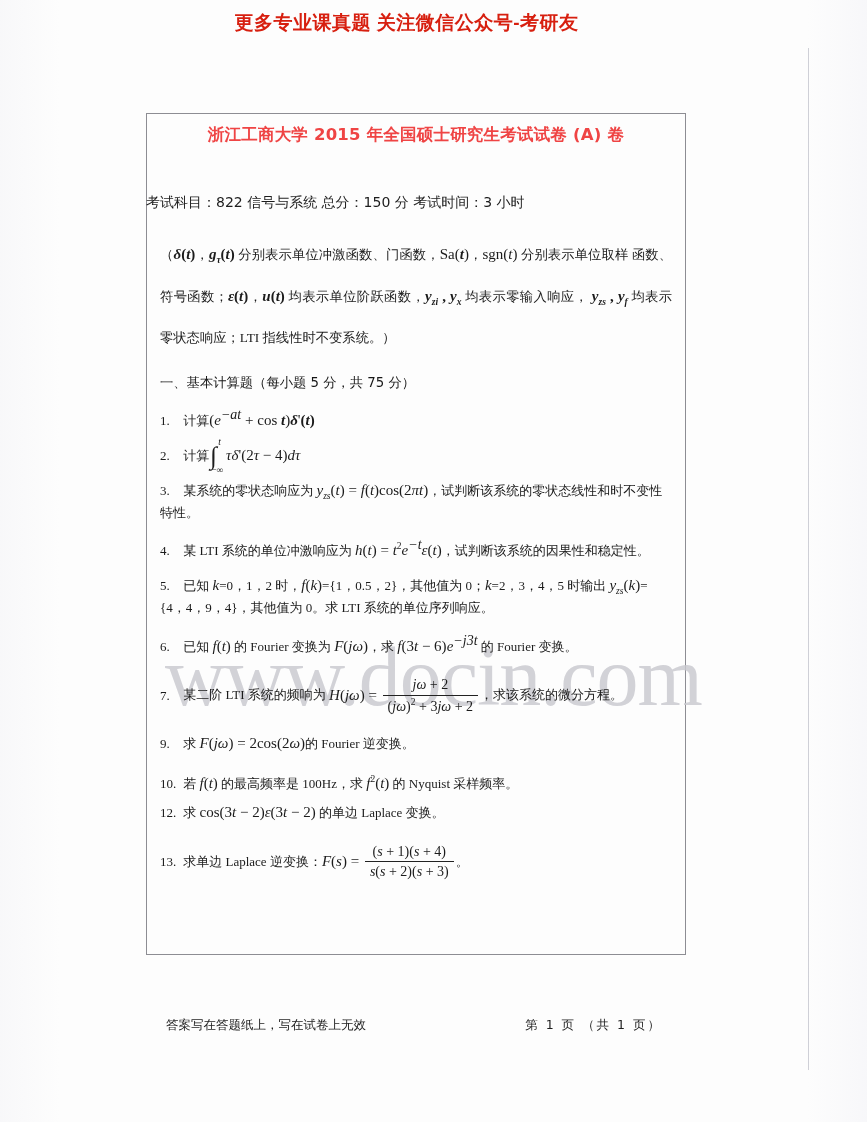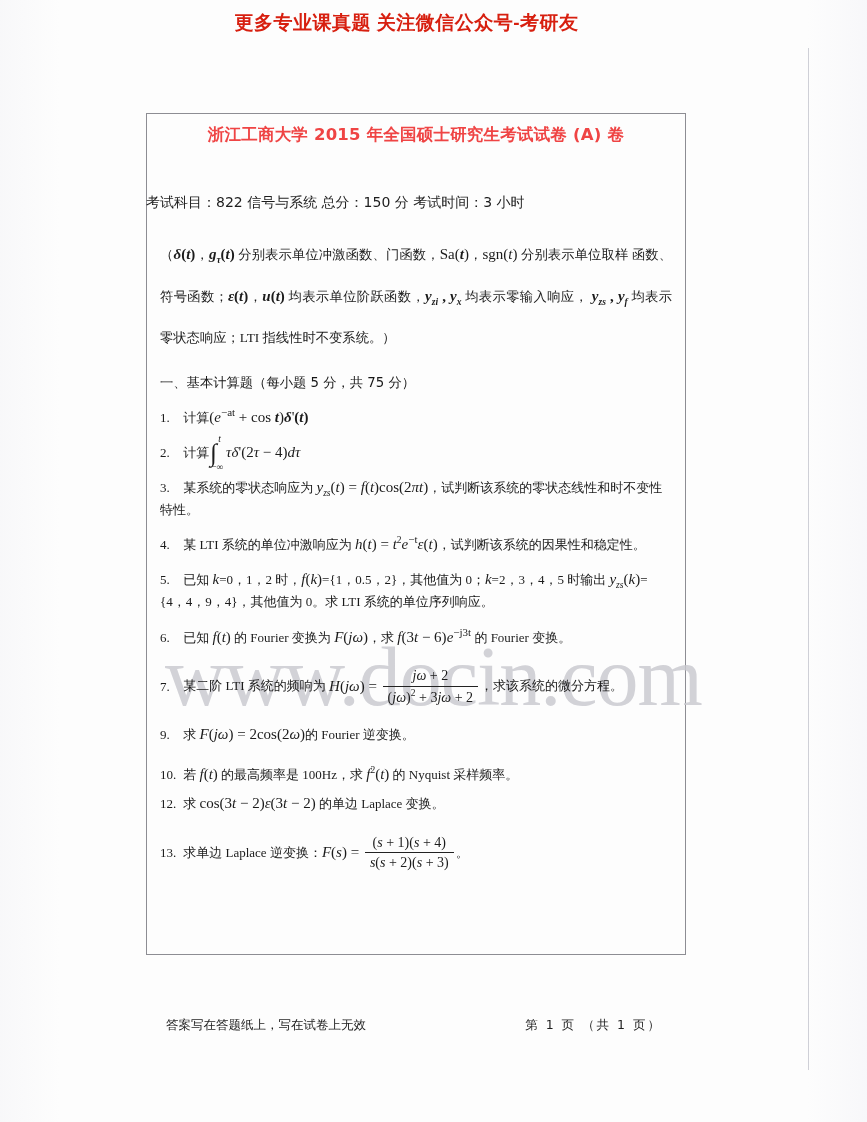--- a/index.html
+++ b/index.html
@@ -127,21 +127,21 @@
   .q .num { display: inline-block; min-width: 20px; }
 
   
   .m {
     font-family: "Liberation Serif", "DejaVu Serif", serif;
     font-size: 15px;
     white-space: nowrap;
   }
   .m i { font-style: italic; }
   .mb { font-weight: bold; }
-  sup.s { font-size: 11px; vertical-align: super; }
+  sup.s { font-size: 14px; vertical-align: super; font-style: italic; }
   sub.s { font-size: 9.5px; vertical-align: sub; font-style: italic; }
   sup.n { font-size: 9.5px; vertical-align: super; font-style: normal; }
 
   .frac {
     display: inline-block;
     vertical-align: middle;
     text-align: center;
     font-size: 14px;
     line-height: 1.22;
     margin: 0 2px;

